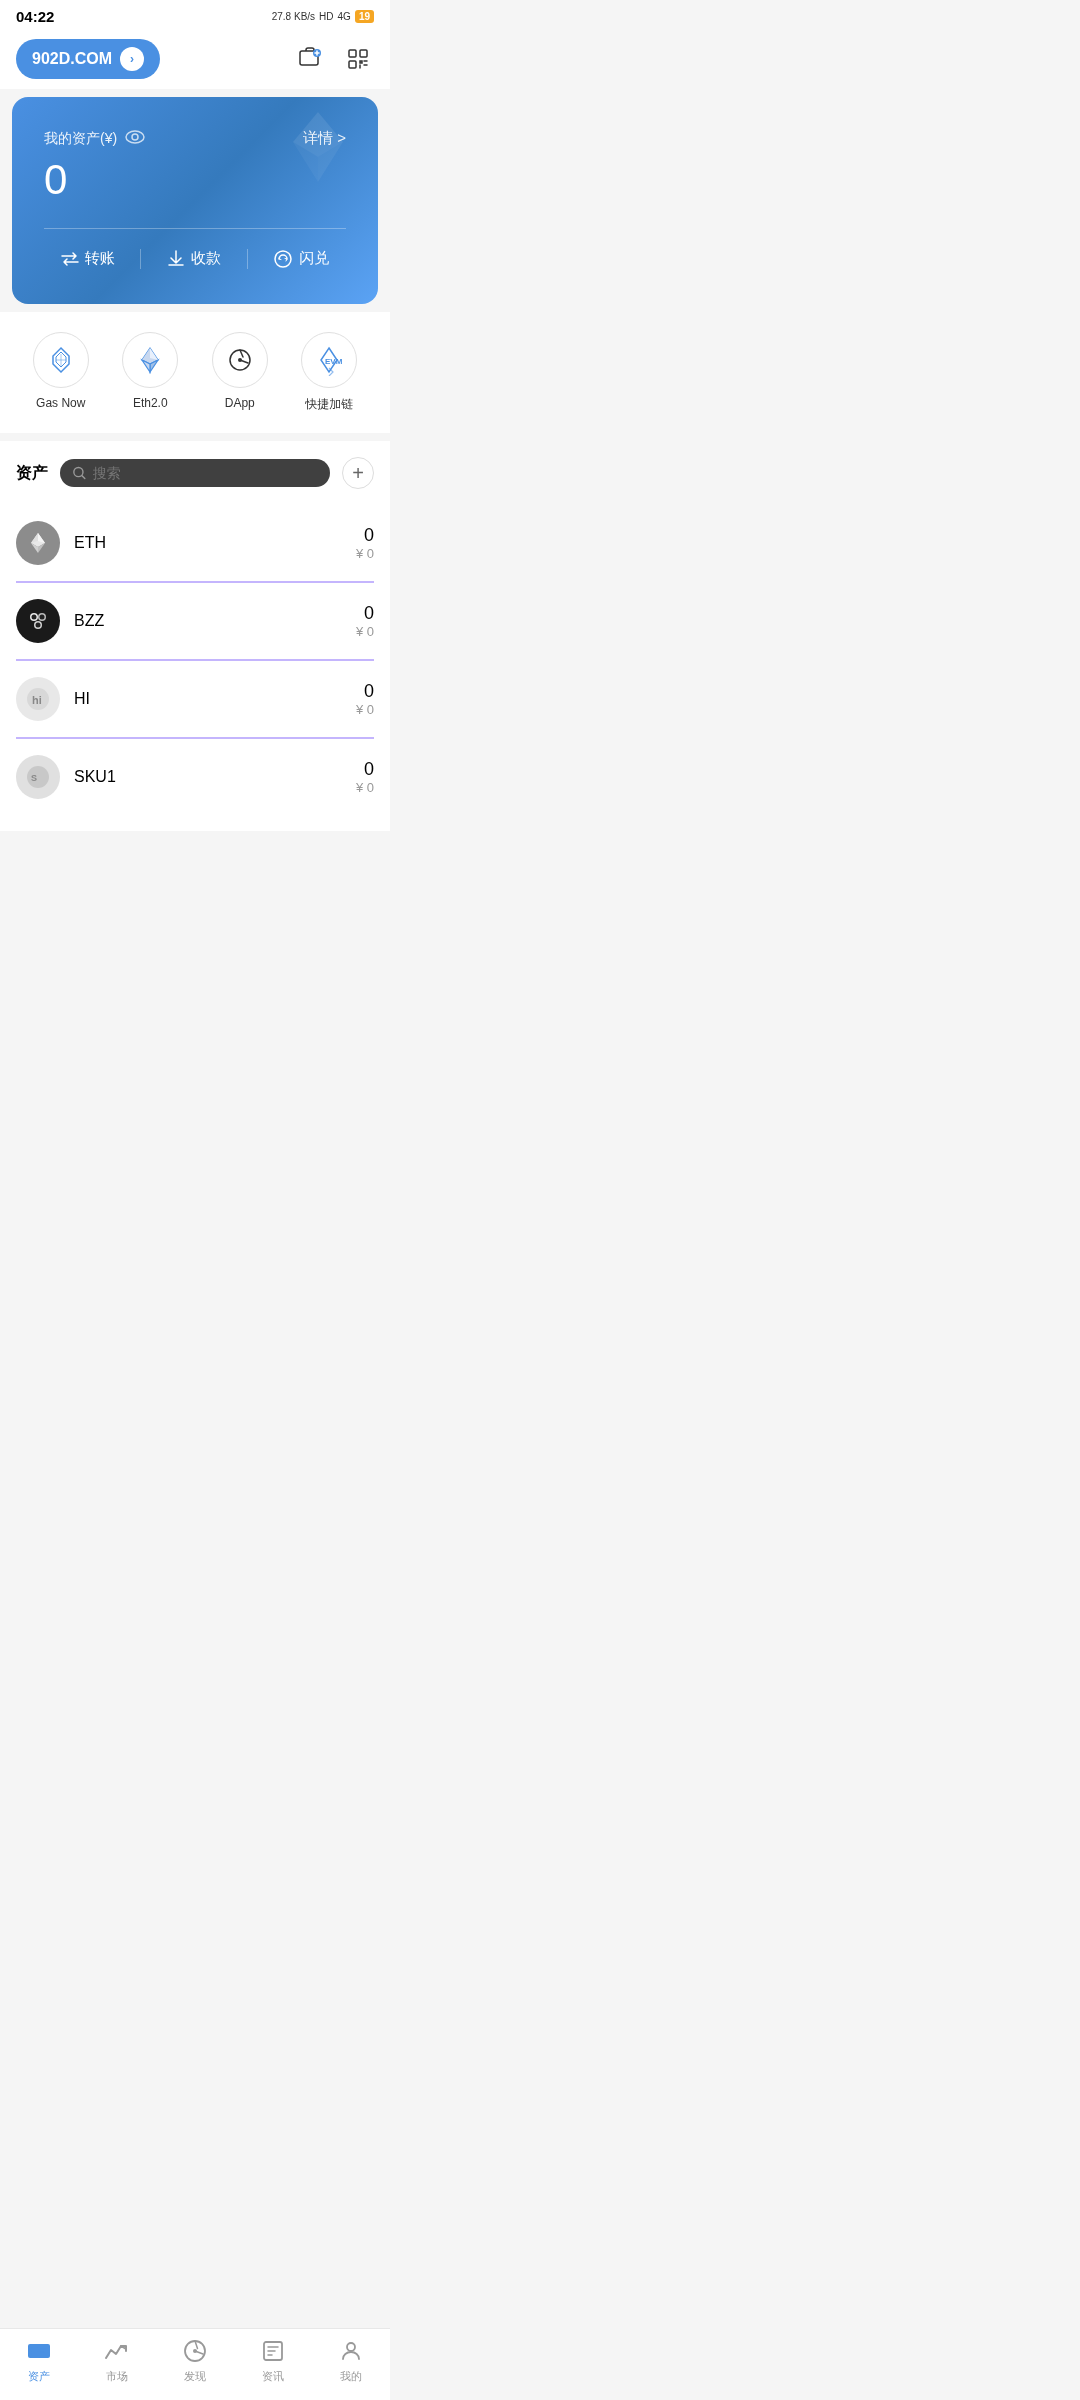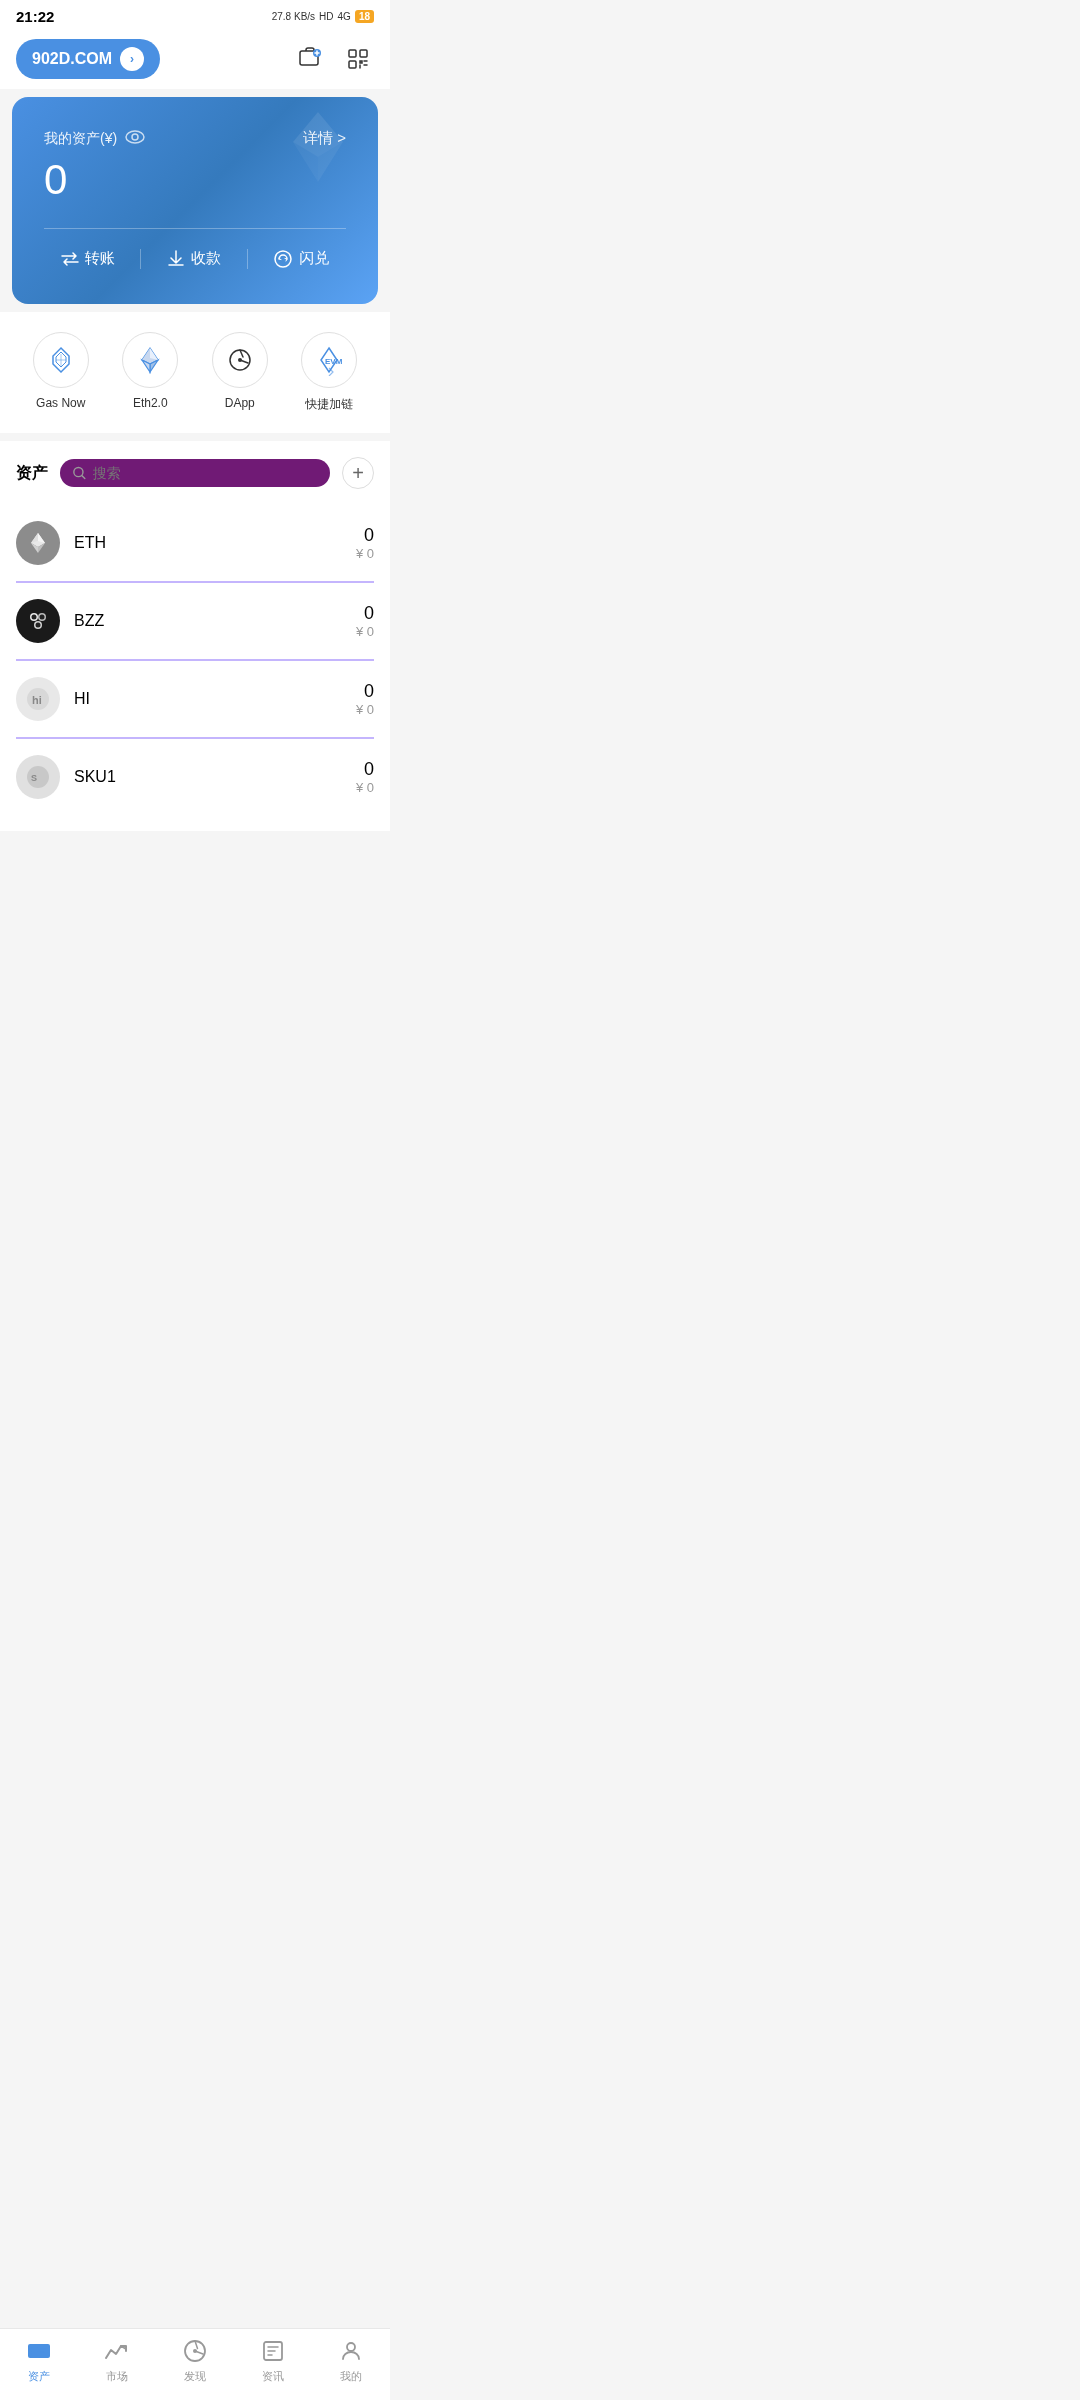--- a/index.html
+++ b/index.html
@@ -208,21 +208,21 @@
       margin-bottom: 16px;
     }
     .assets-title {
       font-size: 16px;
       font-weight: 600;
       color: #000;
     }
     .search-bar {
       display: flex;
       align-items: center;
-      background: #701a75;
+      background: #404040;
       border-radius: 20px;
       padding: 6px 12px;
       gap: 6px;
       flex: 1;
       margin: 0 12px;
     }
     .search-input {
       background: none;
       border: none;
       outline: none;
@@ -337,26 +337,26 @@
     .sku1-logo-bg {
       background: #e0e0e0;
     }
 
     .spacer { height: 80px; }
   </style>
 </head>
 <body>
 
 <div class="status-bar">
-  <span class="status-time">21:22</span>
+  <span class="status-time">04:22</span>
   <div class="status-icons">
     <span>27.8 KB/s</span>
     <span>HD</span>
     <span>4G</span>
-    <span class="battery-icon">18</span>
+    <span class="battery-icon">19</span>
   </div>
 </div>
 
 <div class="header">
   <button class="brand-btn">
     <span>902D.COM</span>
     <div class="arrow-circle">›</div>
   </button>
   <div class="header-icons">
     <div class="header-icon">

